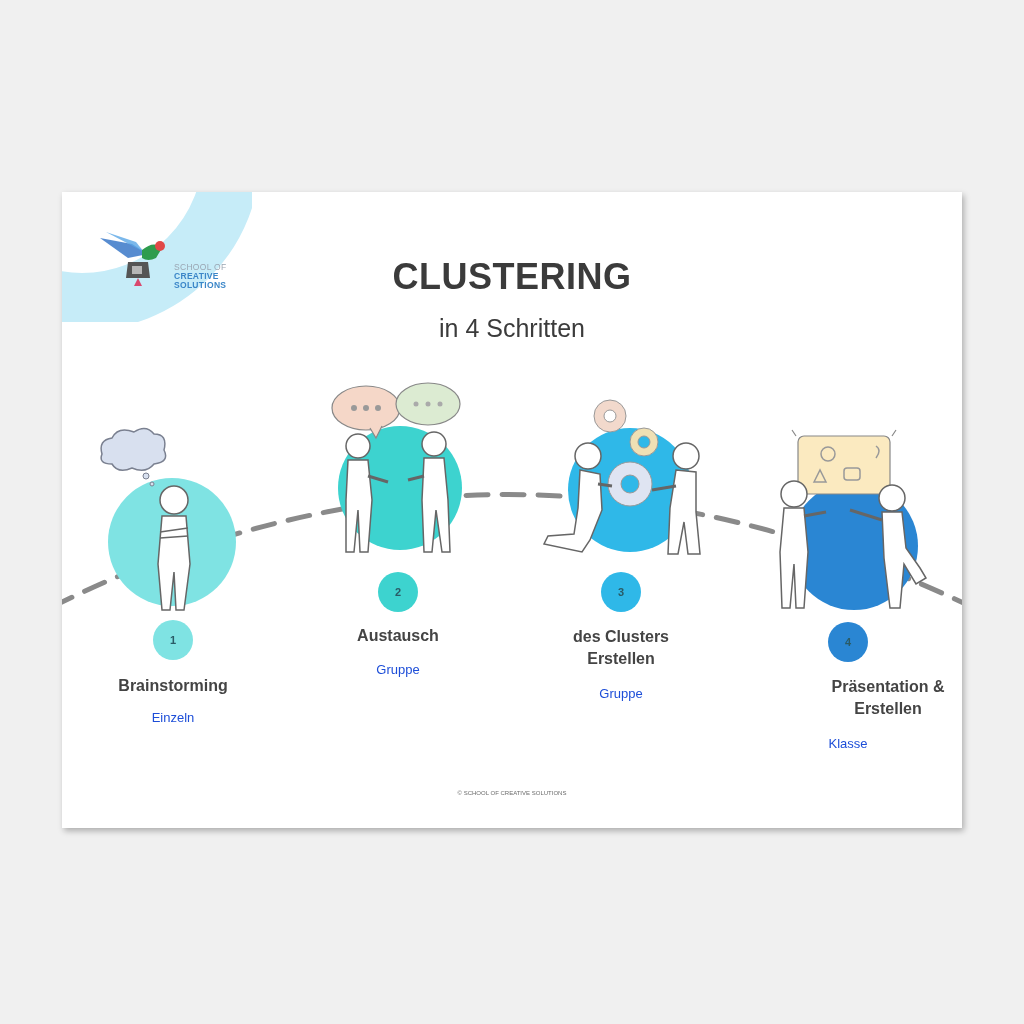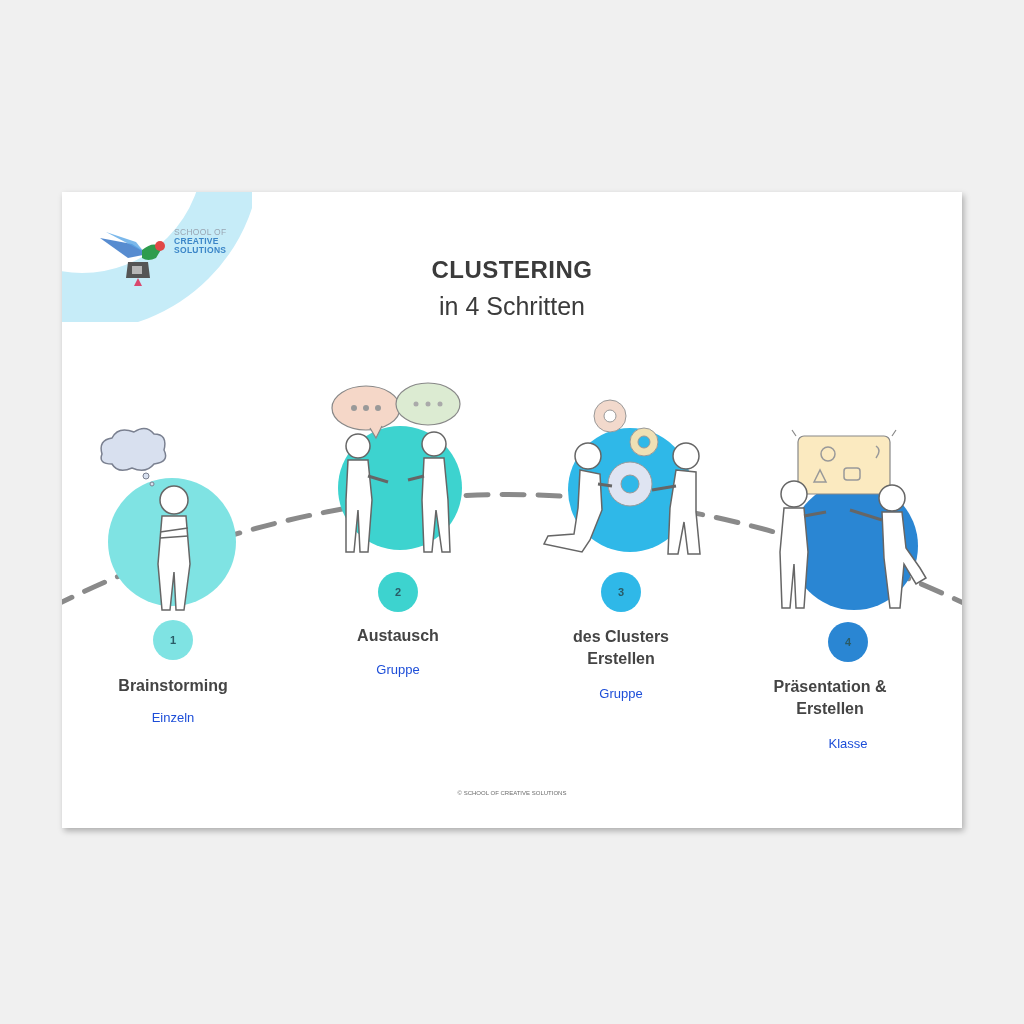--- a/index.html
+++ b/index.html
@@ -1,24 +1,24 @@
 <!DOCTYPE html>
 <html><head>
 <meta charset="utf-8">
 <style>
   html, body { margin:0; padding:0; }
   body { width:1024px; height:1024px; background:#f0f0f0; position:relative; overflow:hidden; font-family:"Liberation Sans", sans-serif; }
   .card { position:absolute; left:62px; top:192px; width:900px; height:636px; background:#ffffff; box-shadow:2px 3px 6px rgba(0,0,0,0.28); overflow:hidden; }
   .corner { position:absolute; left:-150px; top:-210px; width:340px; height:340px; }
-  .logo { position:absolute; left:36px; top:36px; display:flex; align-items:flex-start; }
+  .logo { position:absolute; left:36px; top:36px; display:flex; align-items:flex-end; }
   .logo-text { margin-left:6px; font-size:8.5px; font-weight:bold; line-height:9px; letter-spacing:0.3px; }
   .logo-text .l1 { color:#9aa6b3; font-weight:normal; }
   .logo-text .l2, .logo-text .l3 { color:#3b86c8; }
-  .title { position:absolute; left:0; width:900px; top:64px; text-align:center; font-size:24px; font-weight:bold; color:#3b3b3b; letter-spacing:0.5px; }
-  .subtitle { position:absolute; left:0; width:900px; top:100px; text-align:center; font-size:25px; color:#3b3b3b; }
+  .title { position:absolute; left:0; width:900px; top:64px; text-align:center; font-size:36px; font-weight:bold; color:#3b3b3b; letter-spacing:0.5px; }
+  .subtitle { position:absolute; left:0; width:900px; top:122px; text-align:center; font-size:25px; color:#3b3b3b; }
   .arc { position:absolute; left:0; top:0; }
   .illus { position:absolute; }
   .badge { position:absolute; width:40px; height:40px; border-radius:50%; display:flex; align-items:center; justify-content:center; font-size:11px; font-weight:bold; color:#2a5b66; }
   .step-label { position:absolute; text-align:center; font-size:16px; font-weight:bold; color:#444; line-height:22px; width:200px; }
   .step-sub { position:absolute; text-align:center; font-size:13px; color:#1d4ed8; width:200px; }
   .footer { position:absolute; left:0; width:900px; top:598px; text-align:center; font-size:6px; color:#6b6b6b; }
 </style>
 </head>
 <body>
 
@@ -130,20 +130,20 @@
     <circle cx="24" cy="66" r="13" fill="#fff" stroke="#666" stroke-width="1.5"></circle>
     <path d="M14 80 L34 80 L38 124 L34 180 L26 180 L24 136 L20 180 L12 180 L10 124 Z" fill="#fff" stroke="#666" stroke-width="1.5"></path>
     <path d="M34 88 L56 84" stroke="#666" stroke-width="3"></path>
     <circle cx="122" cy="70" r="13" fill="#fff" stroke="#666" stroke-width="1.5"></circle>
     <path d="M112 84 L132 84 L136 120 L150 140 L156 150 L146 156 L134 136 L130 180 L120 180 L114 130 Z" fill="#fff" stroke="#666" stroke-width="1.5"></path>
     <path d="M112 92 L80 82" stroke="#666" stroke-width="3"></path>
   </svg>
   <div class="badge" style="left:766px;top:430px;background:#2a86d3">
     <span>4</span>
   </div>
-  <div class="step-label" style="left:668px;top:484px">
+  <div class="step-label" style="left:726px;top:484px">
     <div>Präsentation &amp;</div>
     <div>Erstellen</div>
   </div>
   <div class="step-sub" style="left:686px;top:544px">Klasse</div>
 
   <div class="footer">© SCHOOL OF CREATIVE SOLUTIONS</div>
 </div>
 
 </body></html>

